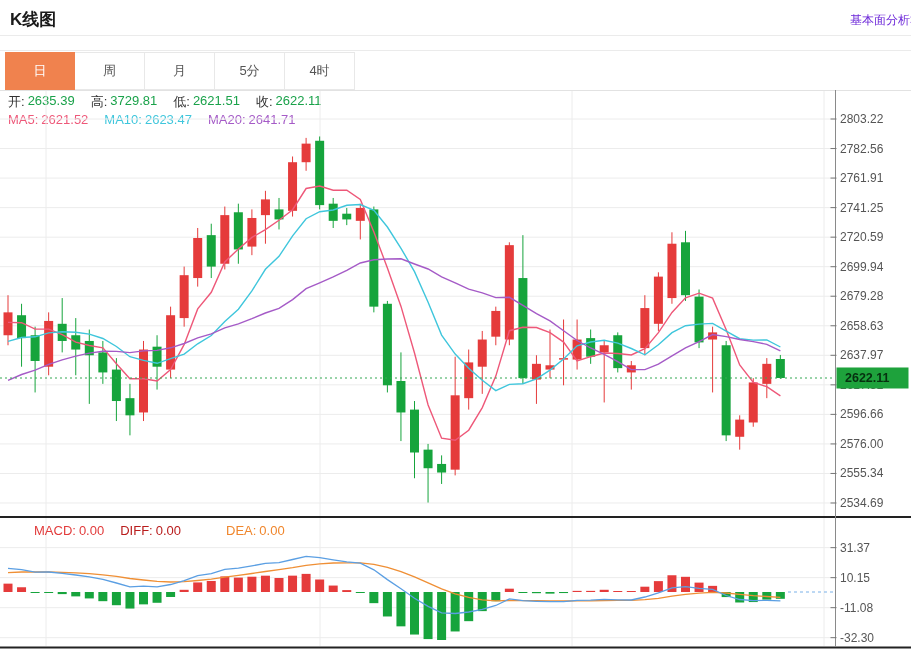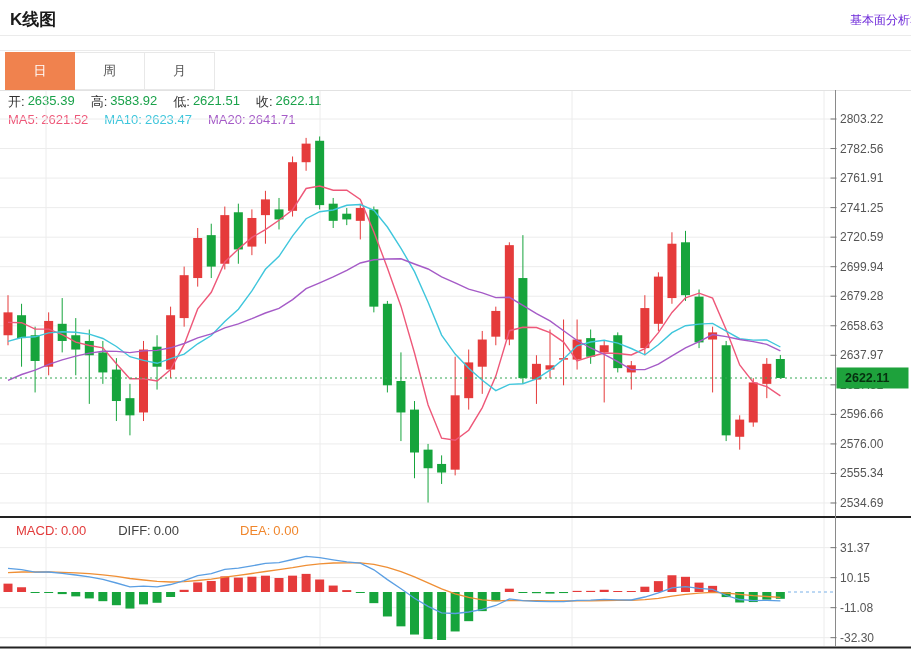--- a/index.html
+++ b/index.html
@@ -16,48 +16,50 @@
        font-size:13px;color:#555;background:#fff;border:1px solid #e8e8e8;border-left:none;cursor:pointer;}
   .tab:first-child{border-left:1px solid #e8e8e8;}
   .tab.active{background:#f0824e;border-color:#f0824e;color:#fff;}
   .tabbar-bottom{position:absolute;left:0;top:90px;width:911px;height:0;border-top:1px solid #e2e2e2;}
   
   .inforow{position:absolute;display:flex;gap:16px;font-size:13px;pointer-events:none;white-space:nowrap;}
   .pair{display:flex;gap:3px;}
   .lbl{color:#333;}
   .val-green{color:#1aa24a;}
   .ma5{color:#ee5879;} .ma10{color:#3fc6dc;} .ma20{color:#a55bc7;}
-  .macd-red{color:#e23b3b;} .diff-blue{color:#404040;} .dea-orange{color:#f0862c;margin-left:29px;}
+  .macd-red{color:#e23b3b;} .diff-blue{color:#b91c1c;} .dea-orange{color:#f0862c;margin-left:29px;}
   svg text{font-family:"Liberation Sans",sans-serif;}
 </style>
 </head>
 <body>
 
 <div class="app">
 
   <div class="hdr-title">K线图</div>
   <a class="hdr-link">基本面分析&gt;</a>
   <div class="hdr-divider"></div>
   <div class="card-top"></div>
 
   <div class="tabbar" id="tabbar">
       <div class="tab active">日</div>
       <div class="tab">周</div>
       <div class="tab">月</div>
+      <div class="tab">5分</div>
+      <div class="tab">4时</div>
     </div>
   <div class="tabbar-bottom"></div>
 
   <div class="inforow" style="left:8px;top:93px;">
     <span class="pair">
         <span class="lbl">开:</span>
         <span class="val-green">2635.39</span>
       </span>
     <span class="pair">
         <span class="lbl">高:</span>
-        <span class="val-green">3583.92</span>
+        <span class="val-green">3729.81</span>
       </span>
     <span class="pair">
         <span class="lbl">低:</span>
         <span class="val-green">2621.51</span>
       </span>
     <span class="pair">
         <span class="lbl">收:</span>
         <span class="val-green">2622.11</span>
       </span>
   </div>
@@ -318,21 +320,21 @@
       <line x1="830.5" y1="487.650945" x2="836.5" y2="487.650945" stroke="#777" stroke-width="1"></line>
       <text x="840" y="491.650945" font-size="12" fill="#555">10.15</text>
       <line x1="830.5" y1="517.663796" x2="836.5" y2="517.663796" stroke="#777" stroke-width="1"></line>
       <text x="840" y="521.663796" font-size="12" fill="#555">-11.08</text>
       <line x1="830.5" y1="547.66251" x2="836.5" y2="547.66251" stroke="#777" stroke-width="1"></line>
       <text x="840" y="551.66251" font-size="12" fill="#555">-32.30</text>
       <rect x="836.5" y="277.4872999999995" width="72" height="21" fill="#1ea23c"></rect>
       <text x="845" y="292.4872999999995" font-size="12.5" font-weight="bold" fill="#06300f">2622.11</text>
     </svg>
 
-  <div class="inforow" style="left:16px;top:523px;gap:32px;">
+  <div class="inforow" style="left:34px;top:523px;gap:16px;">
     <span class="pair macd-red">
         <span>MACD:</span>
         <span>0.00</span>
       </span>
     <span class="pair diff-blue">
         <span>DIFF:</span>
         <span>0.00</span>
       </span>
     <span class="pair dea-orange">
         <span>DEA:</span>

